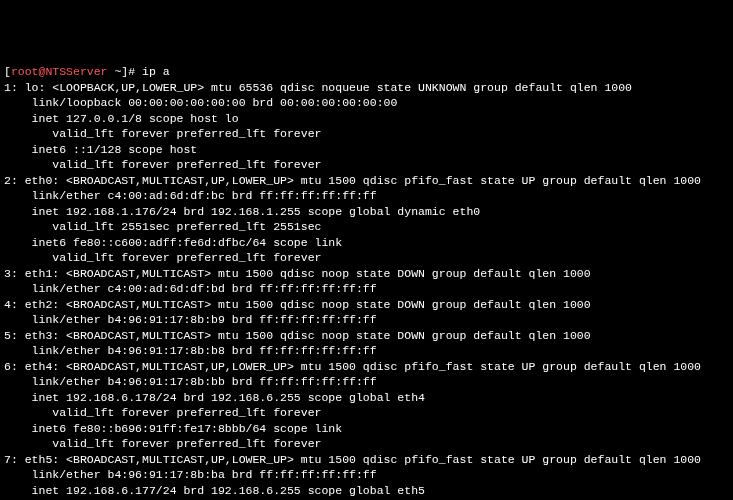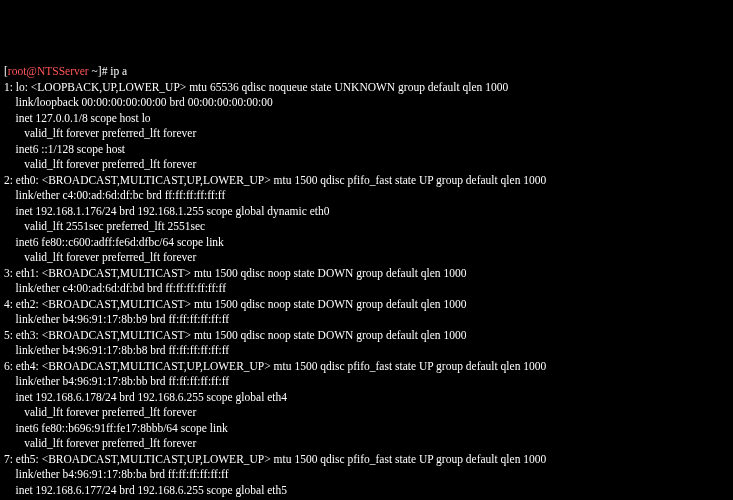--- a/index.html
+++ b/index.html
@@ -23,21 +23,20 @@
       color: #ffffff;
     }
     .prompt-user-host {
       color: #ff5555;
     }
     .prompt-path {
       color: #ffffff;
     }
     .line {
       display: block;
-      font-family: Liberation Serif, serif;
     }
   </style>
 </head>
 <body>
 
 
 
 <div><span class="line"><span class="prompt-open">[</span><span class="prompt-user-host">root@NTSServer</span><span class="prompt-path"> ~</span><span class="prompt-close">]# </span><span>ip a</span></span><span id="output"><span class="line">1: lo: &lt;LOOPBACK,UP,LOWER_UP&gt; mtu 65536 qdisc noqueue state UNKNOWN group default qlen 1000</span><span class="line">    link/loopback 00:00:00:00:00:00 brd 00:00:00:00:00:00</span><span class="line">    inet 127.0.0.1/8 scope host lo</span><span class="line">       valid_lft forever preferred_lft forever</span><span class="line">    inet6 ::1/128 scope host</span><span class="line">       valid_lft forever preferred_lft forever</span><span class="line">2: eth0: &lt;BROADCAST,MULTICAST,UP,LOWER_UP&gt; mtu 1500 qdisc pfifo_fast state UP group default qlen 1000</span><span class="line">    link/ether c4:00:ad:6d:df:bc brd ff:ff:ff:ff:ff:ff</span><span class="line">    inet 192.168.1.176/24 brd 192.168.1.255 scope global dynamic eth0</span><span class="line">       valid_lft 2551sec preferred_lft 2551sec</span><span class="line">    inet6 fe80::c600:adff:fe6d:dfbc/64 scope link</span><span class="line">       valid_lft forever preferred_lft forever</span><span class="line">3: eth1: &lt;BROADCAST,MULTICAST&gt; mtu 1500 qdisc noop state DOWN group default qlen 1000</span><span class="line">    link/ether c4:00:ad:6d:df:bd brd ff:ff:ff:ff:ff:ff</span><span class="line">4: eth2: &lt;BROADCAST,MULTICAST&gt; mtu 1500 qdisc noop state DOWN group default qlen 1000</span><span class="line">    link/ether b4:96:91:17:8b:b9 brd ff:ff:ff:ff:ff:ff</span><span class="line">5: eth3: &lt;BROADCAST,MULTICAST&gt; mtu 1500 qdisc noop state DOWN group default qlen 1000</span><span class="line">    link/ether b4:96:91:17:8b:b8 brd ff:ff:ff:ff:ff:ff</span><span class="line">6: eth4: &lt;BROADCAST,MULTICAST,UP,LOWER_UP&gt; mtu 1500 qdisc pfifo_fast state UP group default qlen 1000</span><span class="line">    link/ether b4:96:91:17:8b:bb brd ff:ff:ff:ff:ff:ff</span><span class="line">    inet 192.168.6.178/24 brd 192.168.6.255 scope global eth4</span><span class="line">       valid_lft forever preferred_lft forever</span><span class="line">    inet6 fe80::b696:91ff:fe17:8bbb/64 scope link</span><span class="line">       valid_lft forever preferred_lft forever</span><span class="line">7: eth5: &lt;BROADCAST,MULTICAST,UP,LOWER_UP&gt; mtu 1500 qdisc pfifo_fast state UP group default qlen 1000</span><span class="line">    link/ether b4:96:91:17:8b:ba brd ff:ff:ff:ff:ff:ff</span><span class="line">    inet 192.168.6.177/24 brd 192.168.6.255 scope global eth5</span><span class="line">       valid_lft forever preferred_lft forever</span></span></div>
 
 

